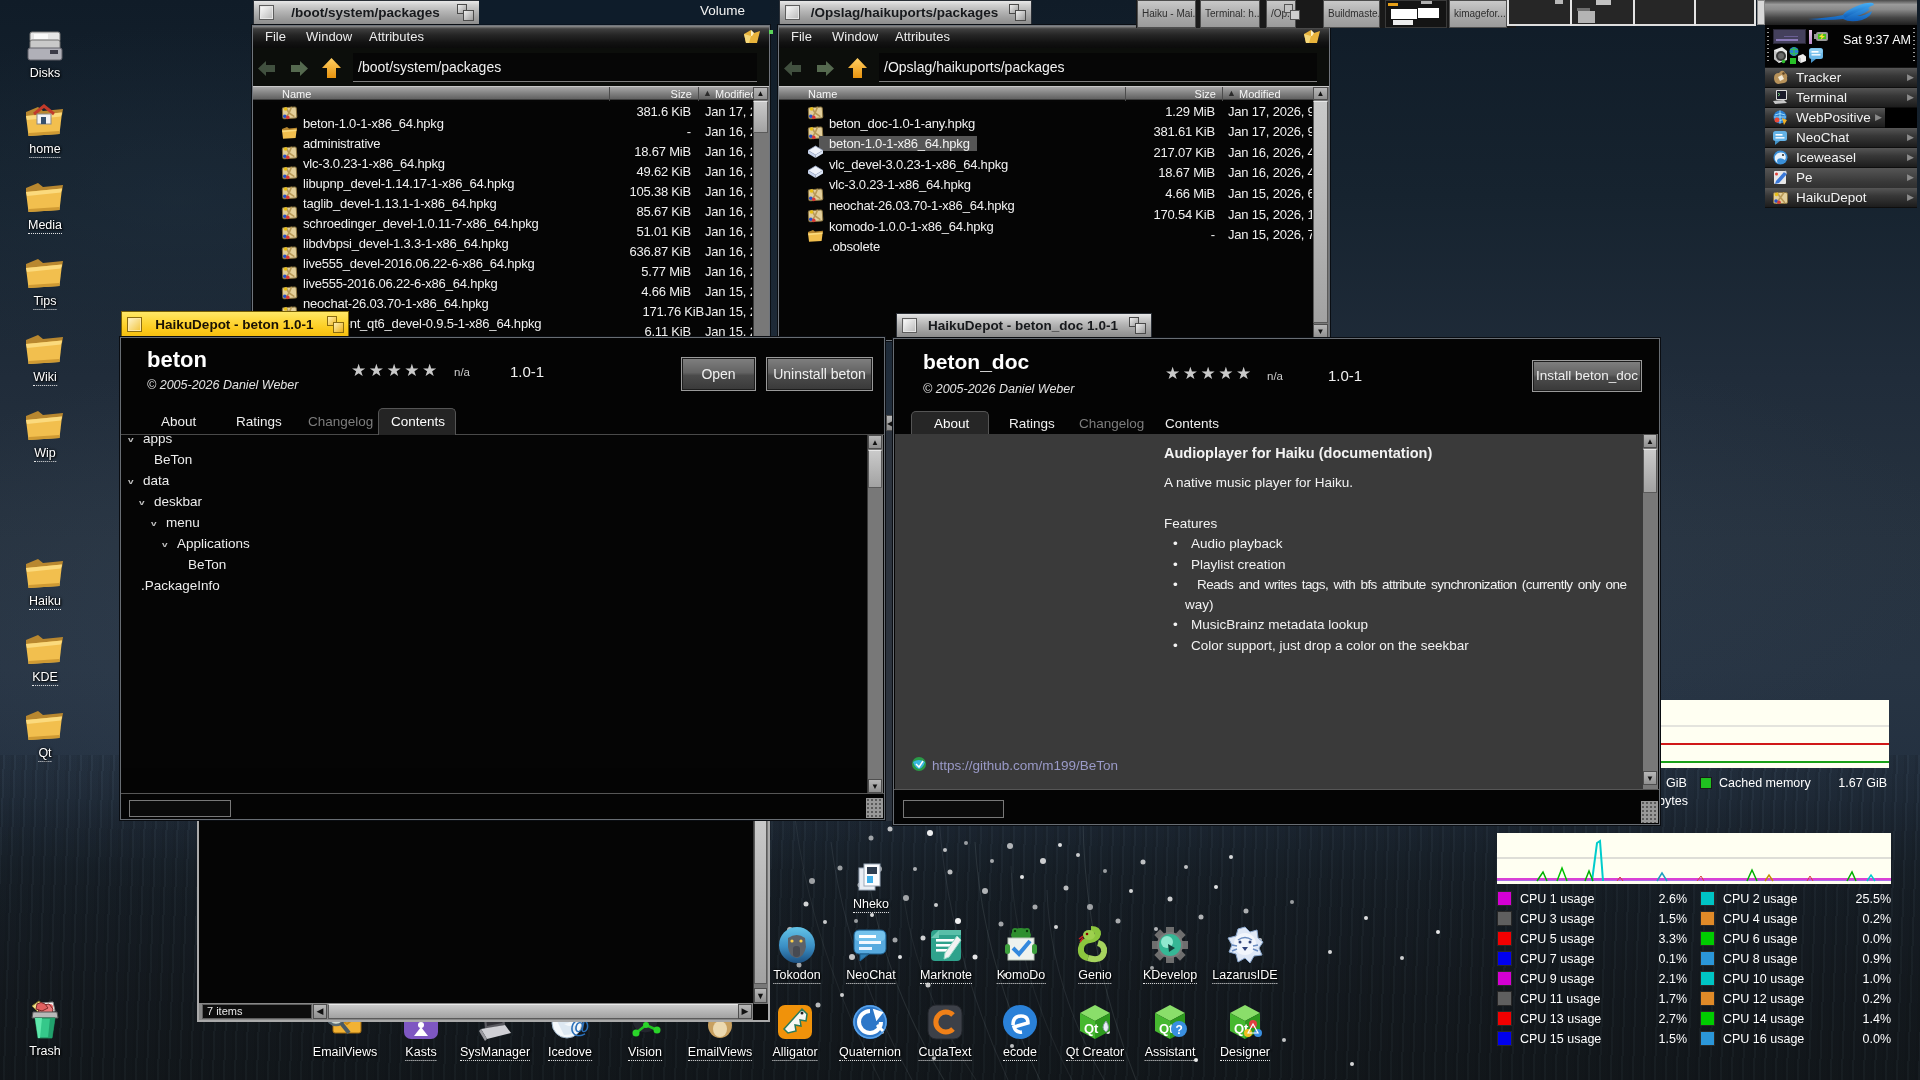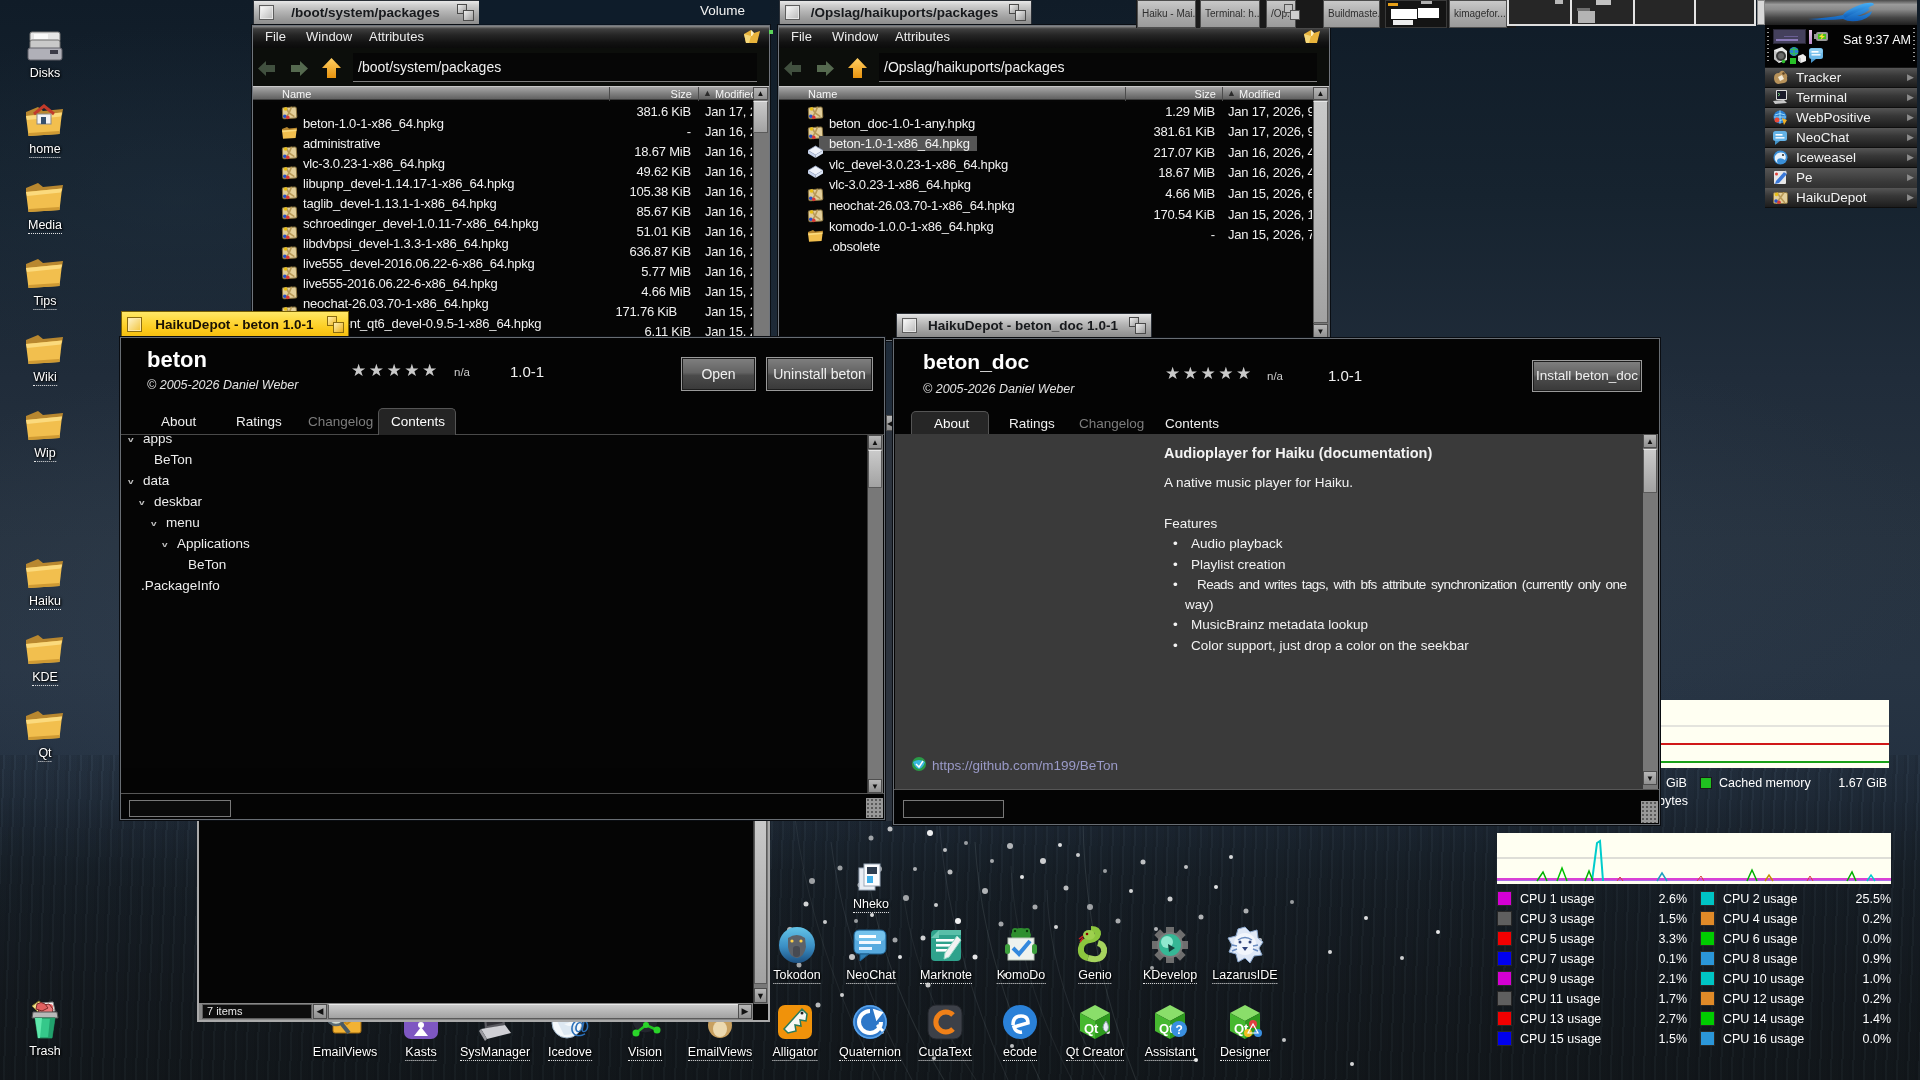--- a/index.html
+++ b/index.html
@@ -666,21 +666,21 @@
         </div>
 <div class="frow" style="left:0;top:200.6px;right:0">
           <svg style="left:27px" width="17" height="17" viewBox="0 0 17 17">
             <rect x="1.5" y="3.5" width="14" height="11" rx="1.5" fill="#e3cf9b" stroke="#8a7440" transform="rotate(-4 8 8)"></rect>
             <path d="M5 3 L8 9 L4 14 M11 3 L8 9 L13 13" stroke="#b89a58" stroke-width="1.6" fill="none" transform="rotate(-4 8 8)"></path>
             <circle cx="4.5" cy="5" r="1.8" fill="#e8c018"></circle>
             <circle cx="3.8" cy="12.2" r="1.8" fill="#2a50c8"></circle>
             <circle cx="6.8" cy="13.4" r="1.8" fill="#d83838"></circle>
           </svg>
           <span class="nm" style="left:49px;">libquotient_qt6_devel-0.9.5-1-x86_64.hpkg</span>
-          <span class="sz" style="left:348px;width:75px">171.76 KiB</span>
+          <span class="sz" style="left:375px;width:75px">171.76 KiB</span>
           <span class="dt" style="left:451px">Jan 15, 2</span>
         </div>
 <div class="frow" style="left:0;top:220.6px;right:0">
           <svg style="left:27px" width="17" height="17" viewBox="0 0 17 17">
             <rect x="1.5" y="3.5" width="14" height="11" rx="1.5" fill="#e3cf9b" stroke="#8a7440" transform="rotate(-4 8 8)"></rect>
             <path d="M5 3 L8 9 L4 14 M11 3 L8 9 L13 13" stroke="#b89a58" stroke-width="1.6" fill="none" transform="rotate(-4 8 8)"></path>
             <circle cx="4.5" cy="5" r="1.8" fill="#e8c018"></circle>
             <circle cx="3.8" cy="12.2" r="1.8" fill="#2a50c8"></circle>
             <circle cx="6.8" cy="13.4" r="1.8" fill="#d83838"></circle>
           </svg>
@@ -923,21 +923,21 @@
 <div class="abs" style="left:0;top:88px;width:152px;height:20px;background:linear-gradient(180deg,#565656 0%,#383838 40%,#262626 80%,#1c1c1c 100%);border-bottom:1px solid #0e0e0e">
 <span class="abs" style="left:7px;top:1px"><svg width="17" height="17" viewBox="0 0 17 17">
           <rect x="4" y="1" width="11" height="10" rx="1" fill="#dcdcdc"></rect>
           <rect x="5" y="2" width="9" height="8" fill="#1a1a2a"></rect>
           <path d="M1 12 L12 11 L15 14 L3 15 Z" fill="#c8c8c8"></path>
           <path d="M6 4 l2 1.5 -2 1.5" stroke="#7ad47a" stroke-width="1" fill="none"></path>
         </svg></span>
 <span class="abs" style="left:31px;top:2px;color:#f2f2f2;font-size:13.5px">Terminal</span>
 <span class="abs" style="right:3px;top:4px;color:#8a8a8a;font-size:9px">▶</span>
     </div>
-<div class="abs" style="left:0;top:108px;width:152px;height:20px;background:linear-gradient(180deg,#565656 0%,#383838 40%,#262626 80%,#1c1c1c 100%);border-bottom:1px solid #0e0e0e">
+<div class="abs" style="left:0;top:108px;width:120px;height:20px;background:linear-gradient(180deg,#565656 0%,#383838 40%,#262626 80%,#1c1c1c 100%);border-bottom:1px solid #0e0e0e">
 <span class="abs" style="left:7px;top:1px"><svg width="17" height="17" viewBox="0 0 17 17">
           <circle cx="8" cy="8" r="6.5" fill="#2a7fd0"></circle>
           <path d="M3 6 Q8 3 13 6 M3 10 Q8 13 13 10 M8 1.5 L8 14.5 M2 8 L14 8" stroke="#9adcff" stroke-width="1" fill="none"></path>
           <path d="M10 9 L15 11 L12 16 Z" fill="#f0b028"></path>
           <circle cx="5" cy="11" r="2.5" fill="#e84838"></circle>
         </svg></span>
 <span class="abs" style="left:31px;top:2px;color:#f2f2f2;font-size:13.5px">WebPositive</span>
 <span class="abs" style="right:3px;top:4px;color:#8a8a8a;font-size:9px">▶</span>
     </div>
 <div class="abs" style="left:0;top:128px;width:152px;height:20px;background:linear-gradient(180deg,#565656 0%,#383838 40%,#262626 80%,#1c1c1c 100%);border-bottom:1px solid #0e0e0e">

